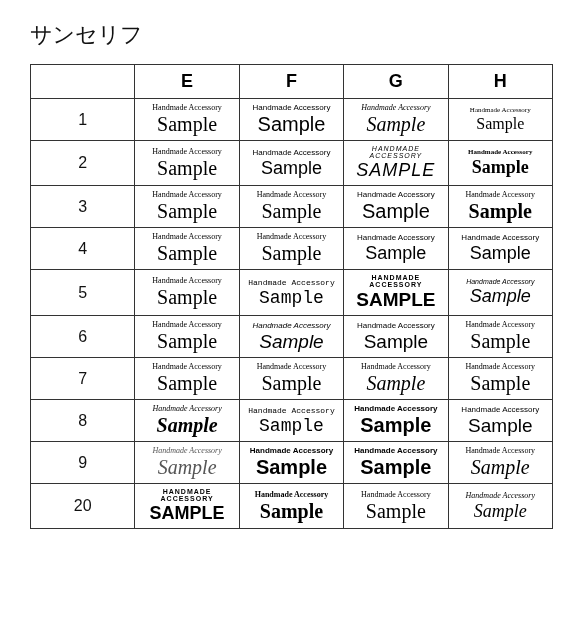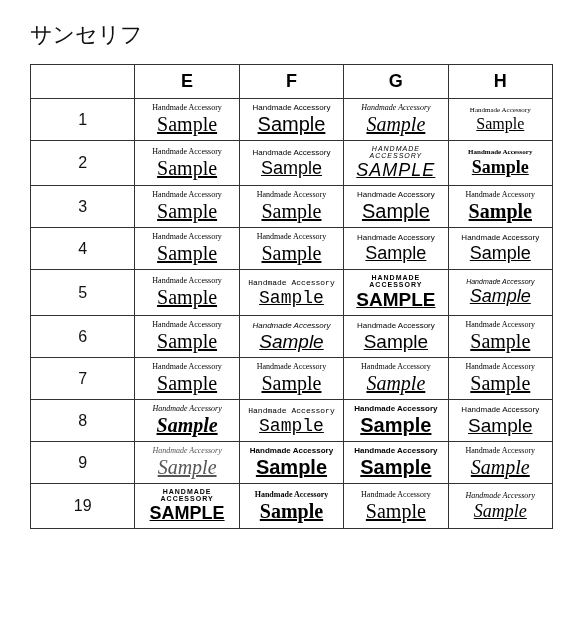--- a/index.html
+++ b/index.html
@@ -42,21 +42,20 @@
       min-width: 30px;
     }
     .cell-top {
       font-size: 8px;
       display: block;
       margin-bottom: 1px;
     }
     .cell-main {
       display: block;
       font-size: 18px;
-      text-decoration: underline;
     }
 
     
     .r1e-top { font-family: Georgia, serif; font-weight: normal; font-size: 8px; }
     .r1e-main { font-family: Georgia, serif; font-size: 20px; font-weight: normal; }
     
     .r1f-top { font-family: Arial, sans-serif; font-size: 8px; }
     .r1f-main { font-family: Arial, sans-serif; font-size: 20px; font-weight: normal; }
     
     .r1g-top { font-family: Georgia, serif; font-style: italic; font-size: 8px; }
@@ -339,21 +338,21 @@
         <td>
           <span class="cell-top r9g-top">Handmade Accessory</span>
           <span class="cell-main r9g-main">Sample</span>
         </td>
         <td>
           <span class="cell-top r9h-top">Handmade Accessory</span>
           <span class="cell-main r9h-main">Sample</span>
         </td>
       </tr>
       <tr>
-        <td class="row-num">19</td>
+        <td class="row-num">20</td>
         <td>
           <span class="cell-top r10e-top">HANDMADE ACCESSORY</span>
           <span class="cell-main r10e-main">SAMPLE</span>
         </td>
         <td>
           <span class="cell-top r10f-top">Handmade Accessory</span>
           <span class="cell-main r10f-main">Sample</span>
         </td>
         <td>
           <span class="cell-top r10g-top">Handmade Accessory</span>

